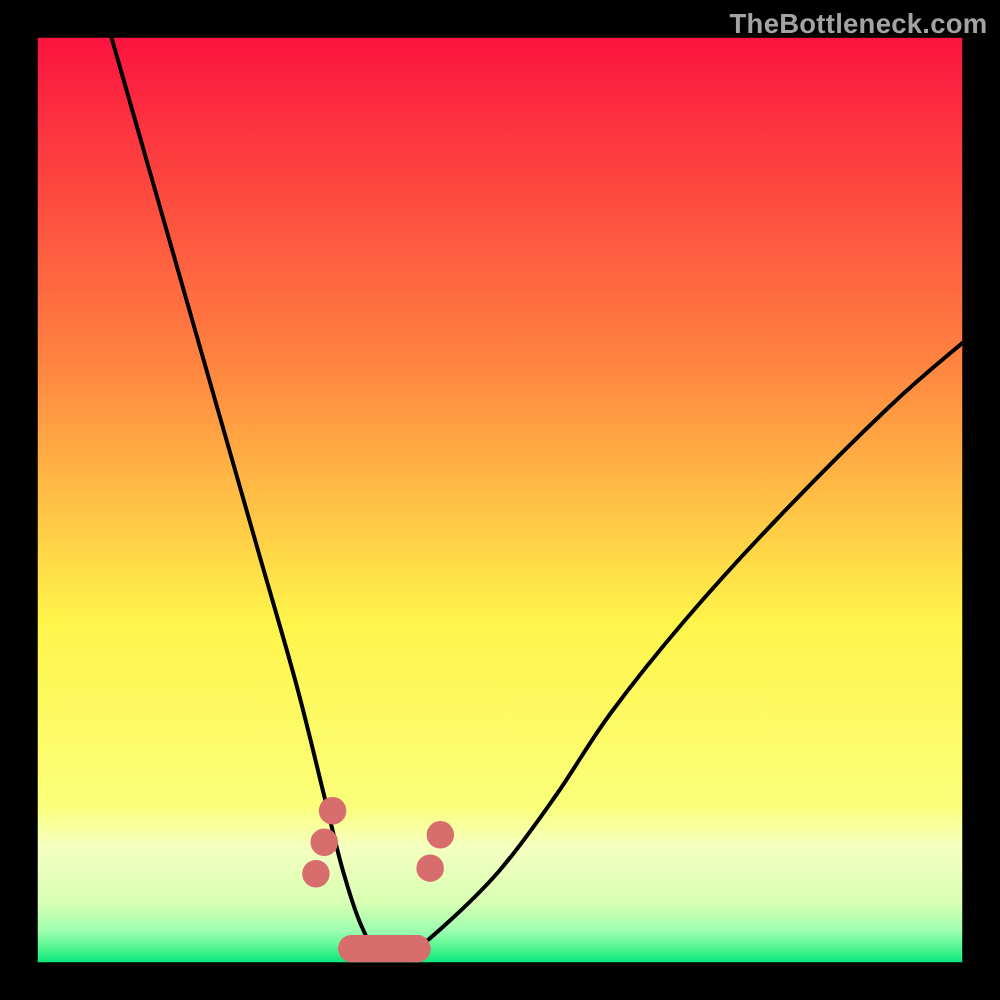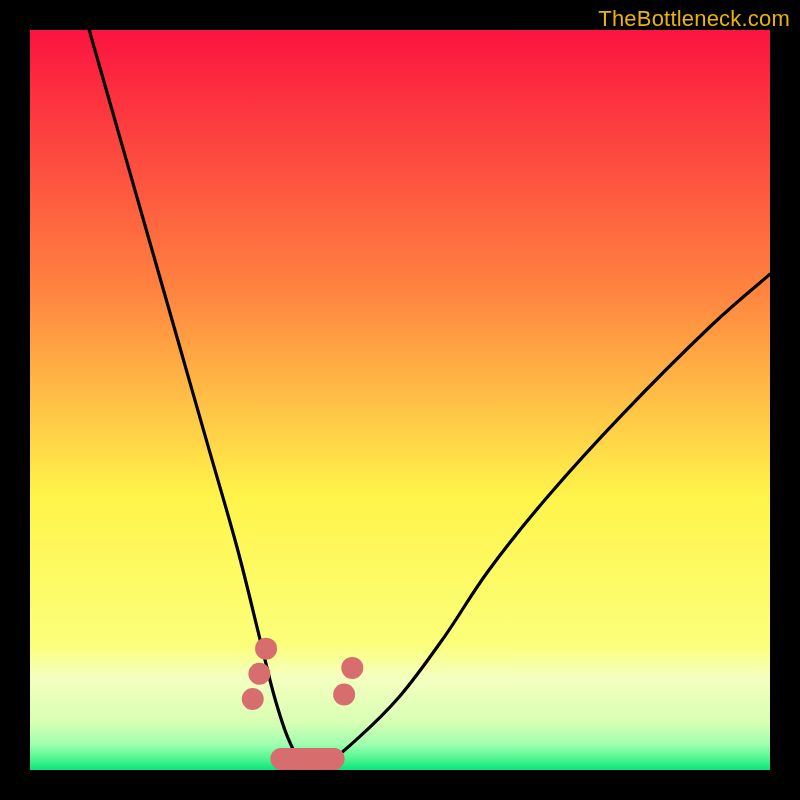--- a/index.html
+++ b/index.html
@@ -23,23 +23,23 @@
     position: absolute;
     left: 0;
     top: 0;
     width: 740px;
     height: 740px;
   }
   .watermark {
     position: absolute;
     top: 6px;
     right: 10px;
-    color: #eab308;
+    color: #a3a3a3;
     font-size: 22px;
-    font-weight: 400;
+    font-weight: 700;
     letter-spacing: 0.2px;
   }
   svg { display: block; }
 </style>
 </head>
 <body>
 
 <div class="watermark">TheBottleneck.com</div>
 
 <div class="frame">

